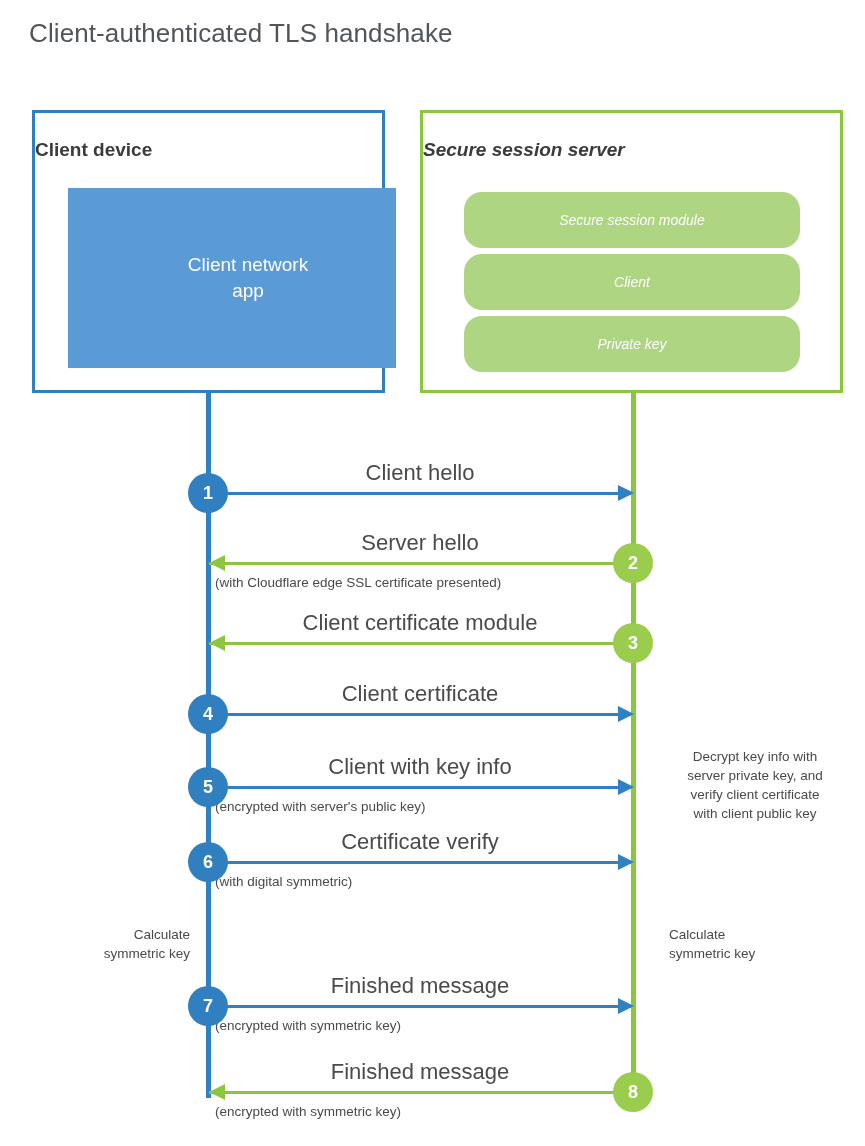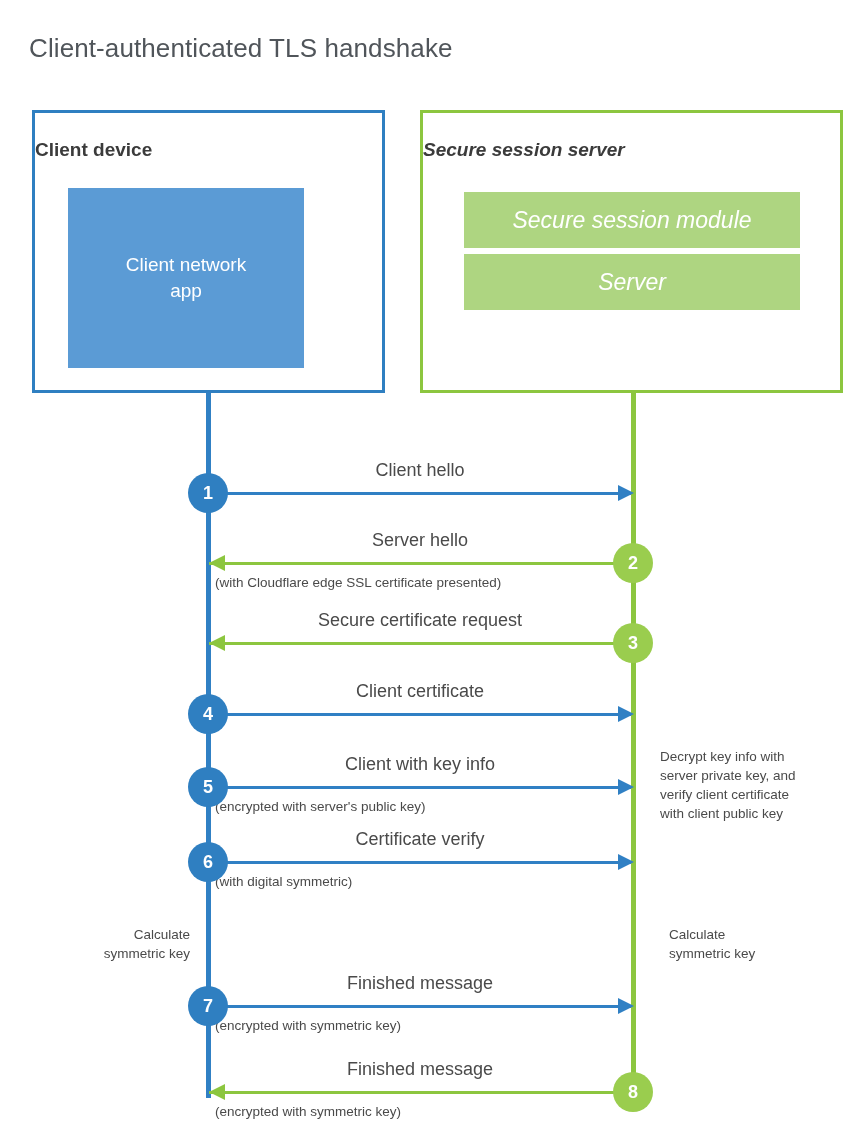--- a/index.html
+++ b/index.html
@@ -18,21 +18,21 @@
 
   #diagram-root {
     position: absolute;
     inset: 0;
   }
 
   
   #page-title {
     position: absolute;
     left: 29px;
-    top: 33px;
+    top: 18px;
     font-size: 26px;
     font-weight: 400;
     color: #50555a;
     letter-spacing: 0.1px;
     white-space: nowrap;
   }
 
   
   .participant-box {
     position: absolute;
@@ -63,45 +63,47 @@
     font-size: 19px;
     font-weight: bold;
     color: #3b3b3b;
   }
 
   
   #client-app-block {
     position: absolute;
     left: 33px;
     top: 75px;
-    width: 236px;
+    width: 296px;
     height: 180px;
     background: #5b9bd5;
     display: flex;
     align-items: center;
     justify-content: center;
     text-align: center;
     color: #ffffff;
     font-size: 19px;
     line-height: 1.35;
     white-space: pre-line;
+    padding-left: 32px;
   }
 
   
   .server-bar {
     position: absolute;
     left: 41px;
     width: 336px;
     height: 56px;
     background: #aed581;
     display: flex;
     align-items: center;
     justify-content: center;
     color: #ffffff;
-    font-size: 23px;
+    font-size: 14px;
+    border-radius: 18px;
   }
   .server-bar.b0 { top: 79px; }
   .server-bar.b1 { top: 141px; }
   .server-bar.b2 { top: 203px; }
 
   
   .lifeline {
     position: absolute;
     width: 5px;
     top: 392px;
@@ -141,21 +143,21 @@
     border-top: 8.5px solid transparent;
     border-bottom: 8.5px solid transparent;
     border-right: 16px solid #8cc63f;
   }
 
   .msg-label {
     position: absolute;
     left: 215px;
     width: 410px;
     text-align: center;
-    font-size: 18px;
+    font-size: 22px;
     color: #4a4a4a;
     top: -33px;
     white-space: nowrap;
   }
   .msg-sublabel {
     position: absolute;
     left: 215px;
     width: 410px;
     font-size: 13.5px;
     color: #4a4a4a;
@@ -197,40 +199,41 @@
   #note-server-calc {
     left: 669px;
     top: 925px;
     width: 180px;
     text-align: left;
   }
   #note-server-decrypt {
     left: 660px;
     top: 747px;
     width: 190px;
-    text-align: left;
+    text-align: center;
   }
 </style>
 </head>
 <body>
 
 <div id="diagram-root">
 
   <div id="page-title">Client-authenticated TLS handshake</div>
 
   <div class="participant-box" id="client-device-box">
     <div class="participant-title">Client device</div>
     <div id="client-app-block">Client network
 app</div>
   </div>
 
   <div class="participant-box" id="server-box">
     <div class="participant-title">Secure session server</div>
     <div class="server-bar b0">Secure session module</div>
-    <div class="server-bar b1">Server</div>
+    <div class="server-bar b1">Client</div>
+    <div class="server-bar b2">Private key</div>
   </div>
 
   <div class="lifeline" id="client-lifeline"></div>
   <div class="lifeline" id="server-lifeline"></div>
 
   <div id="messages-layer">
       <div class="message" style="top: 493px;">
         <div class="msg-line to-right"></div>
         <div class="arrow-head right"></div>
         <div class="msg-label">Client hello</div>
@@ -239,21 +242,21 @@
       <div class="message" style="top: 563px;">
         <div class="msg-line to-left"></div>
         <div class="arrow-head left"></div>
         <div class="msg-label">Server hello</div>
         <div class="msg-sublabel">(with Cloudflare edge SSL certificate presented)</div>
         <div class="step-badge server-side">2</div>
       </div>
       <div class="message" style="top: 643px;">
         <div class="msg-line to-left"></div>
         <div class="arrow-head left"></div>
-        <div class="msg-label">Secure certificate request</div>
+        <div class="msg-label">Client certificate module</div>
         <div class="step-badge server-side">3</div>
       </div>
       <div class="message" style="top: 714px;">
         <div class="msg-line to-right"></div>
         <div class="arrow-head right"></div>
         <div class="msg-label">Client certificate</div>
         <div class="step-badge client-side">4</div>
       </div>
       <div class="message" style="top: 787px;">
         <div class="msg-line to-right"></div>

